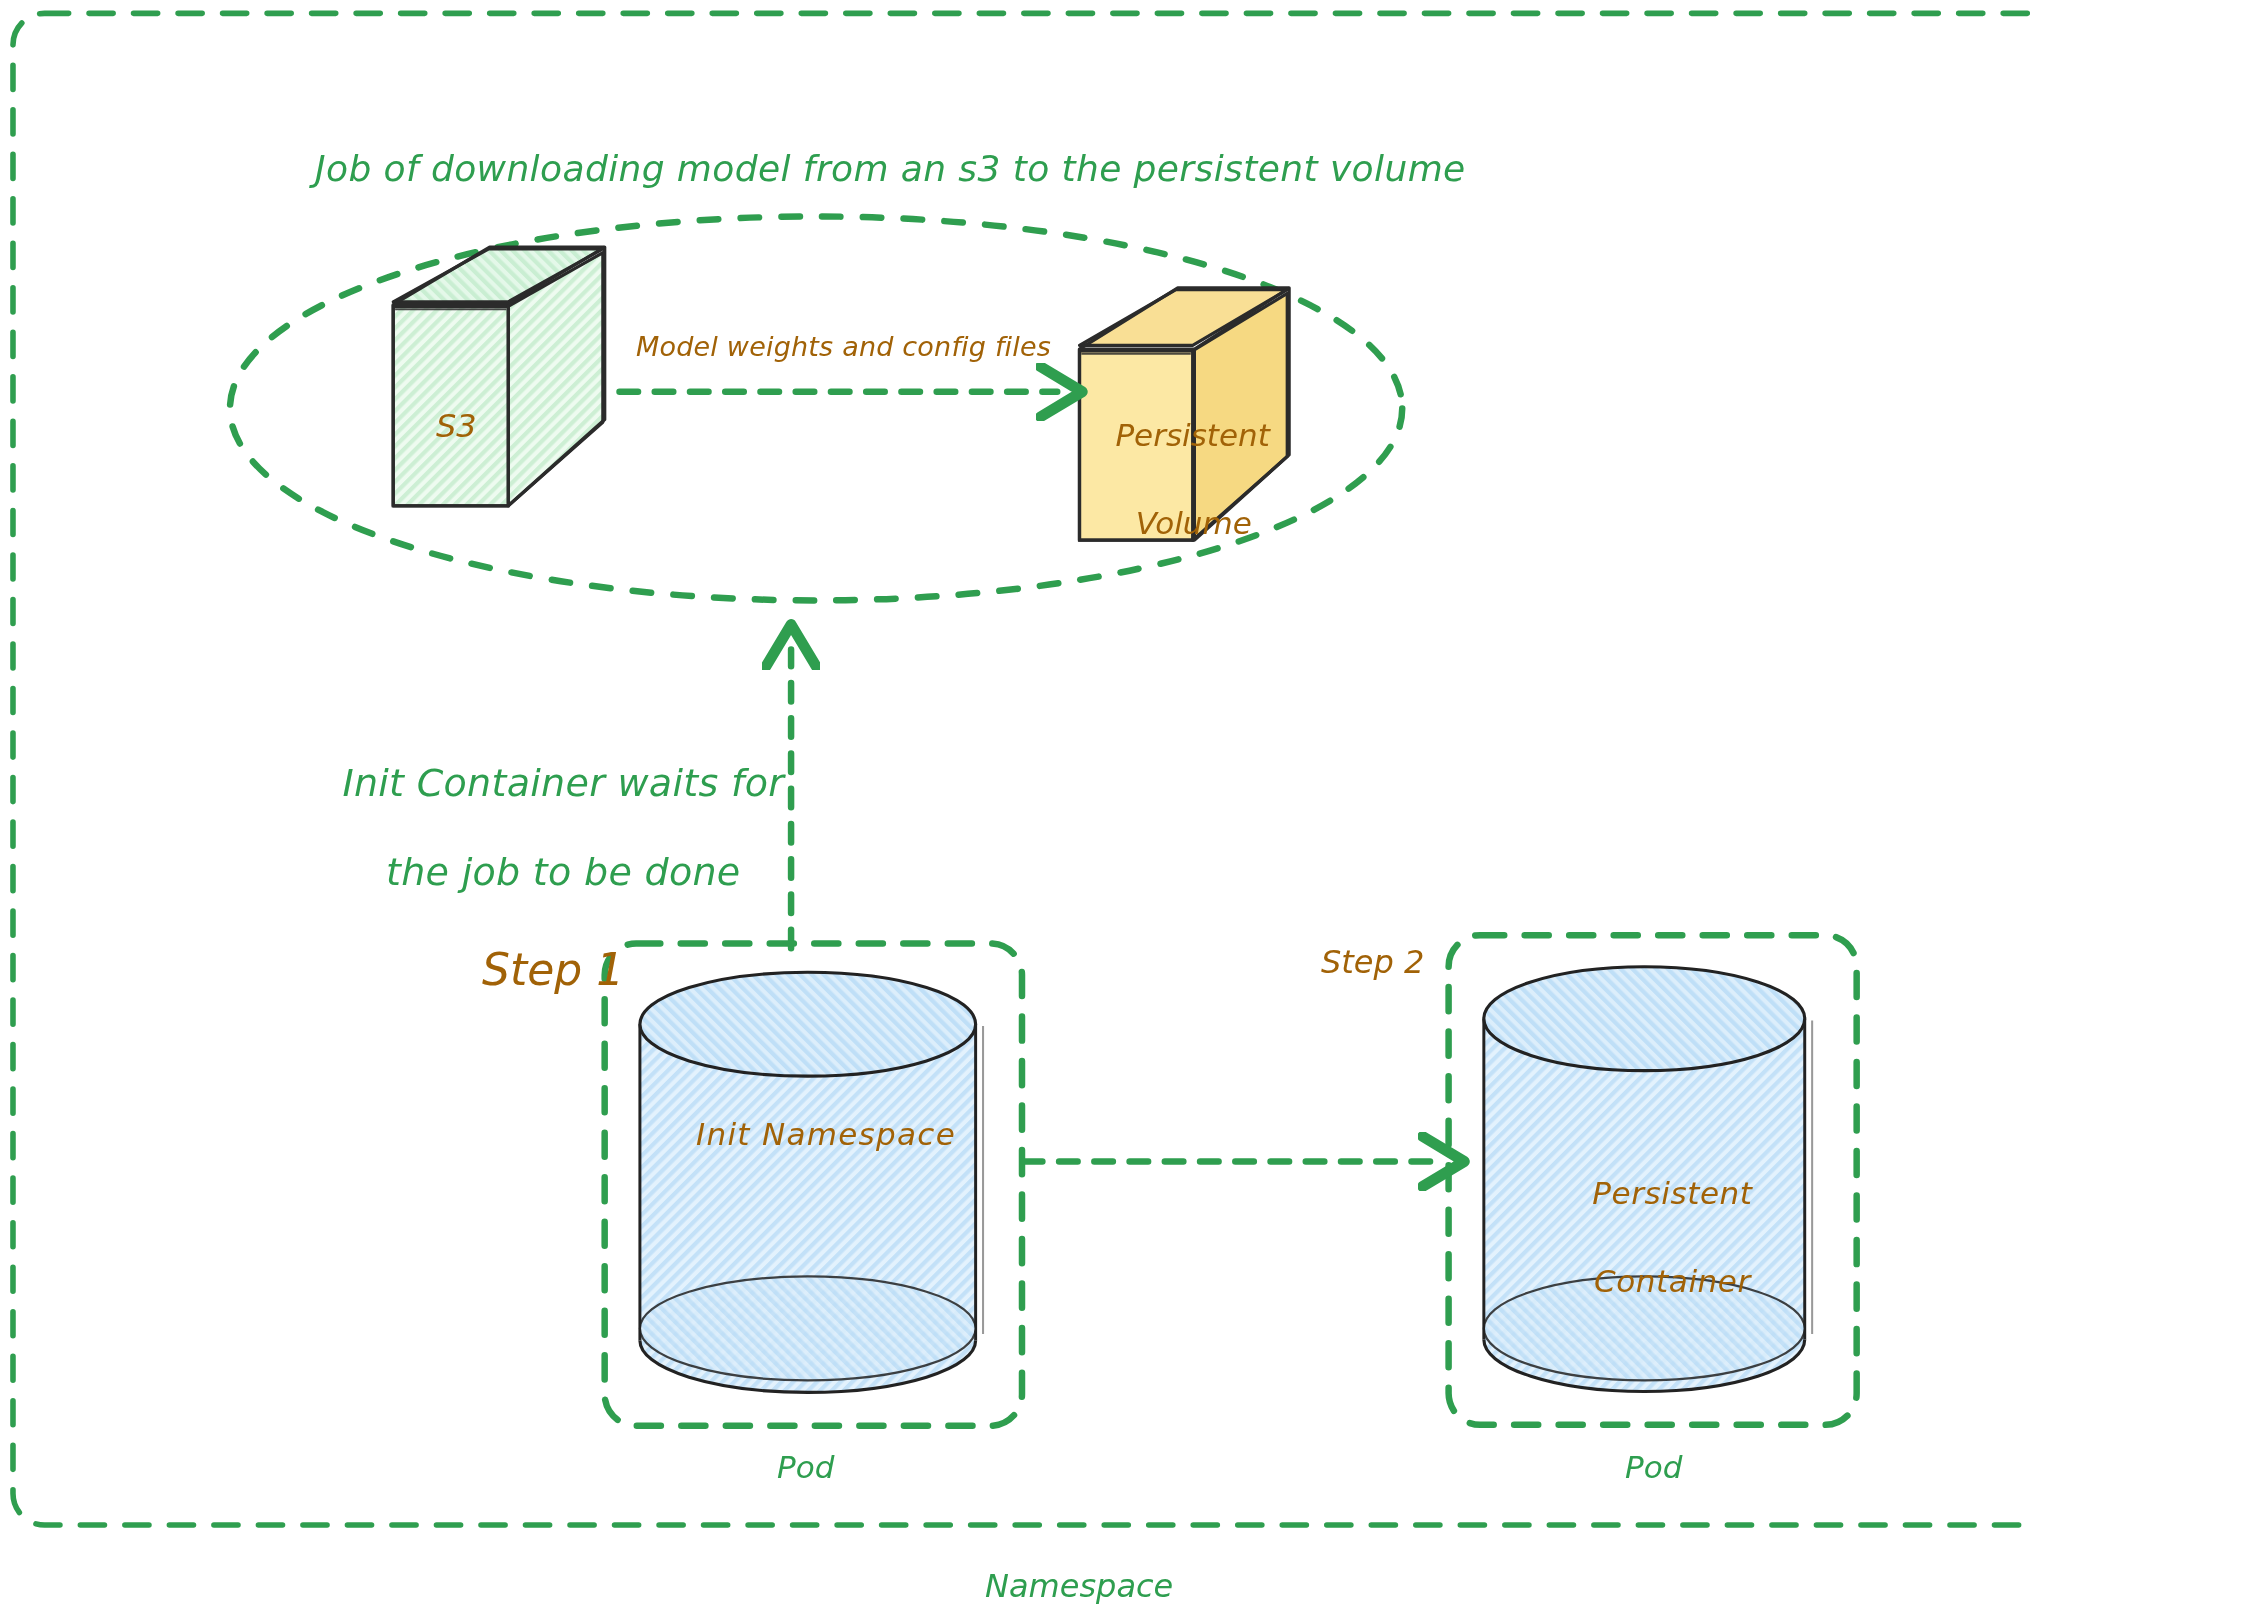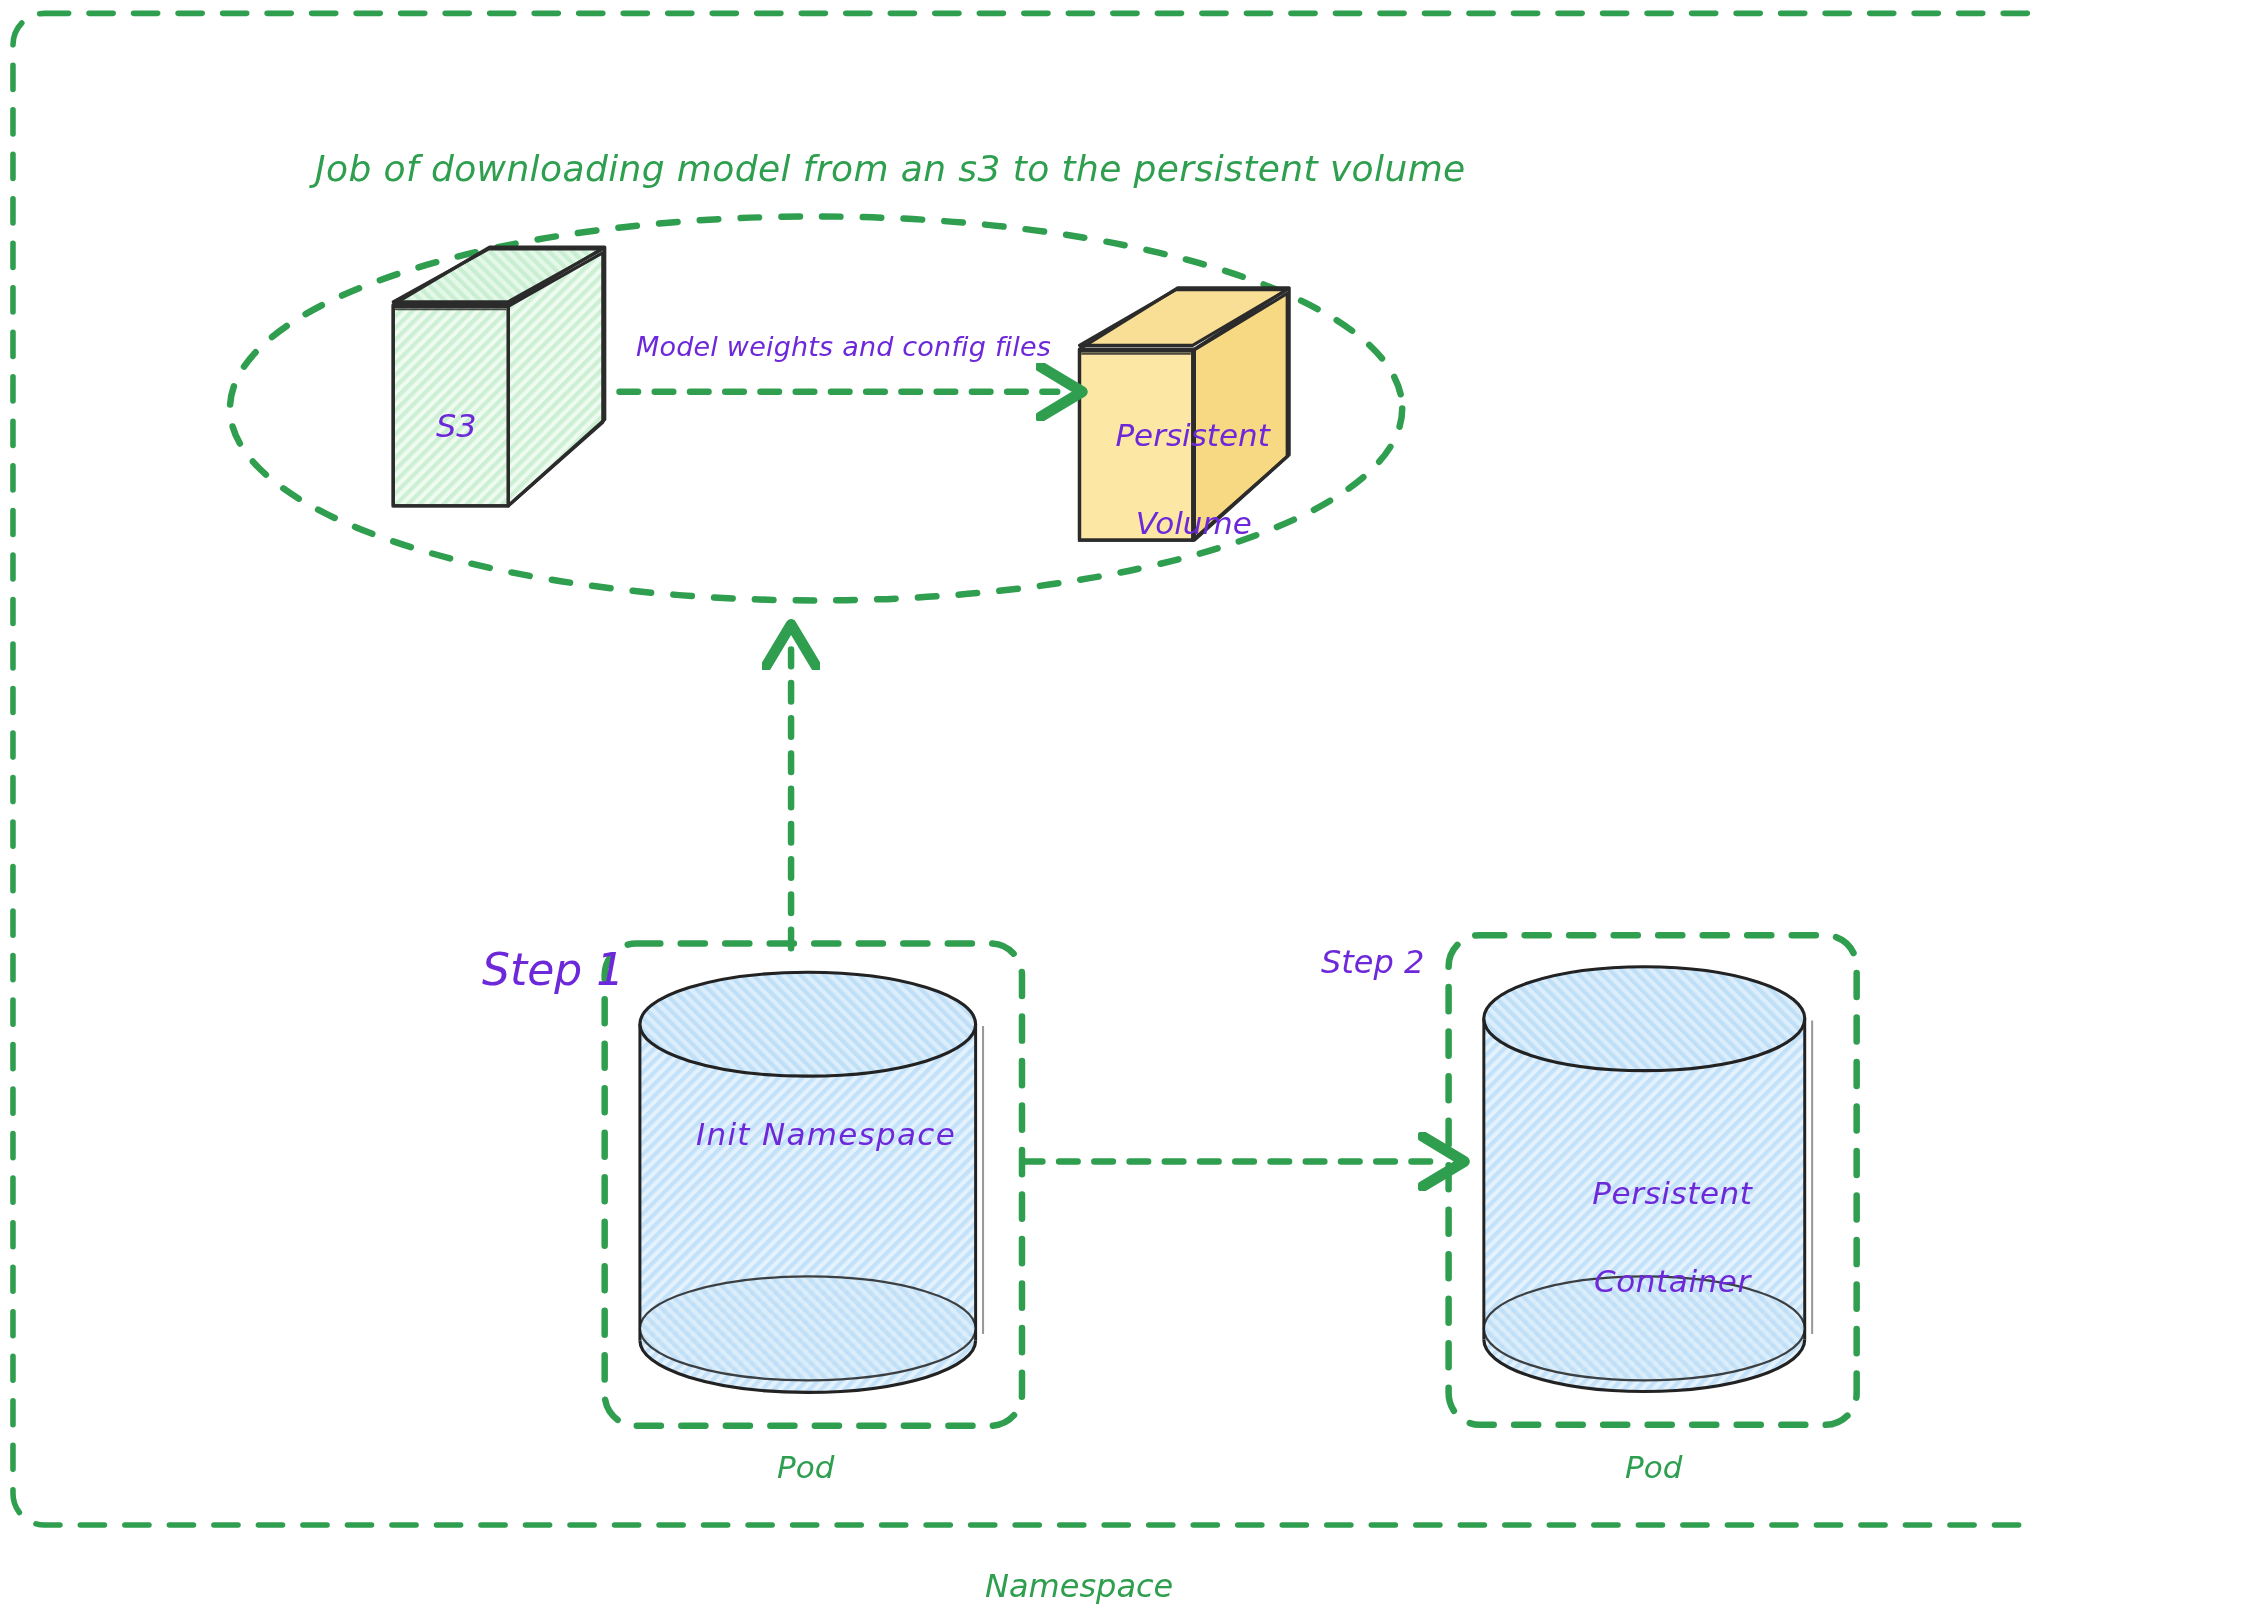--- a/index.html
+++ b/index.html
@@ -35,21 +35,21 @@
     line-height: 1.18;
     font-family: "DejaVu Sans", sans-serif;
   }
   .green-hand {
     color: #2e9e4f;
     font-family: "DejaVu Sans", sans-serif;
     font-style: italic;
     font-weight: 400;
   }
   .black-hand {
-    color: #6d28d9;
+    color: #a16207;
     font-family: "DejaVu Sans", sans-serif;
     font-style: italic;
     font-weight: 400;
   }
 
   #job-title {
     left: 315px;  top: 148px;
     font-size: 36px;
     letter-spacing: 0.4px;
   }
@@ -214,20 +214,24 @@
 
   <div class="txt black-hand" id="transfer-label">Model weights and config files</div>
 
   <div class="txt black-hand" id="s3-label">S3</div>
 
   <div class="txt black-hand" id="pv-label">
     <span>Persistent</span><br>
     <span style="display:inline-block;margin-left:20.4px">Volume</span>
   </div>
 
+  <div class="txt green-hand" id="init-wait-label">
+    <span>Init Container waits for</span><br>
+    <span>the job to be done</span>
+  </div>
 
   <div class="txt black-hand" id="step1-label">Step 1</div>
 
   <div class="txt black-hand" id="step2-label">Step 2</div>
 
   <div class="txt black-hand" id="initc-label">Init Namespace</div>
 
   <div class="txt black-hand" id="deployc-label">
     <span>Persistent</span><br>
     <span>Container</span>

